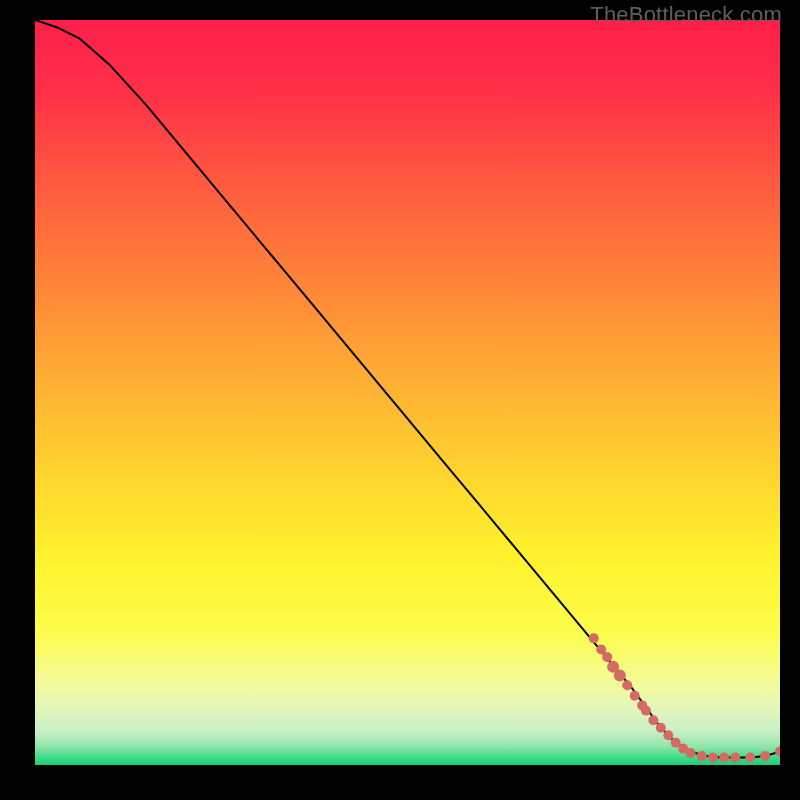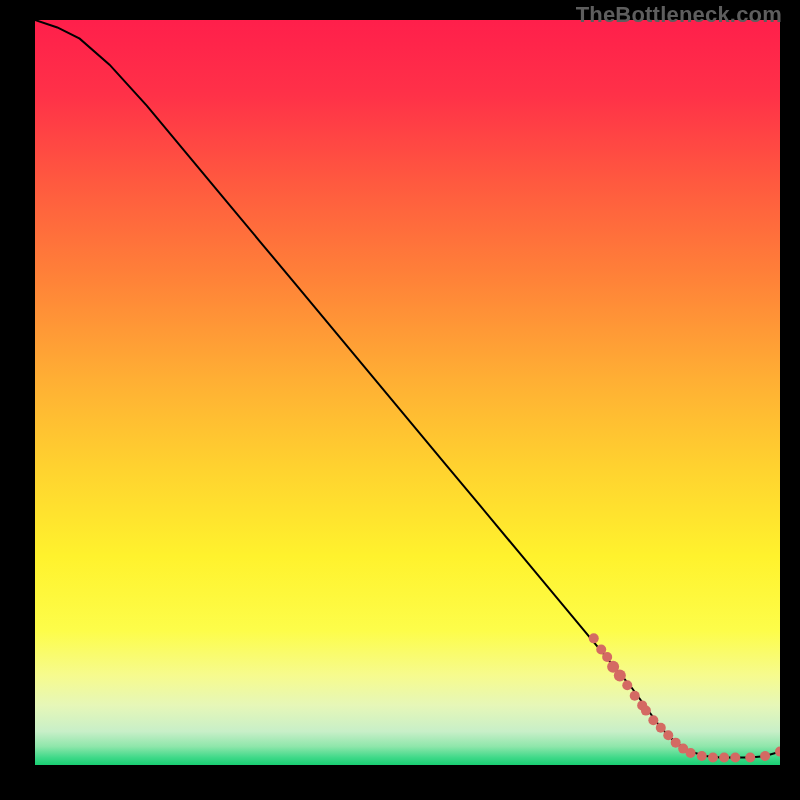--- a/index.html
+++ b/index.html
@@ -36,21 +36,21 @@
     left: 0;
     top: 0;
     width: 100%;
     height: 100%;
   }
   .watermark {
     position: absolute;
     top: 2px;
     right: 18px;
     font-size: 22px;
-    font-weight: 700;
+    font-weight: 400;
     color: #5e5e5e;
     letter-spacing: 0.2px;
   }
 </style>
 </head>
 <body>
 
 <div class="stage">
 
   <div class="plot-area">

